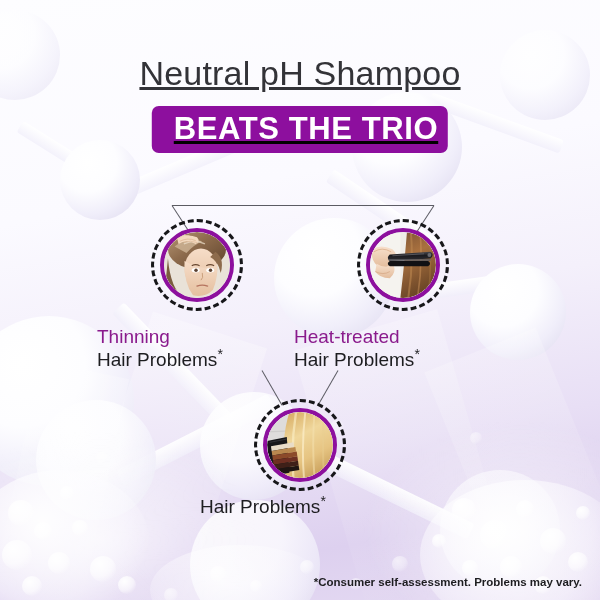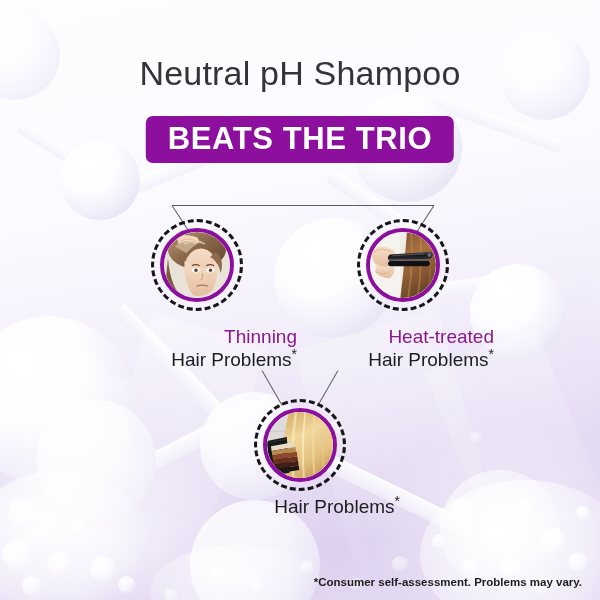--- a/index.html
+++ b/index.html
@@ -68,30 +68,32 @@
     position: absolute;
     top: 54px;
     left: 0;
     width: 100%;
     text-align: center;
     font-size: 34px;
     font-weight: 300;
     letter-spacing: 0.2px;
     color: #333338;
     white-space: nowrap;
+    text-decoration: underline;
   }
   .banner {
     position: absolute;
-    top: 116px;
+    top: 106px;
     left: 50%;
     transform: translateX(-50%);
     background: #8d0f9e;
     border-radius: 7px;
-    padding: 7px 22px 9px 22px;
+    padding: 7px 10px 9px 22px;
     box-sizing: border-box;
+    text-decoration: underline;
   }
   .banner-text {
     font-size: 31px;
     font-weight: bold;
     color: #ffffff;
     letter-spacing: 0.6px;
     line-height: 1;
     white-space: nowrap;
   }
 
@@ -130,21 +132,21 @@
     position: absolute;
     inset: 0;
     border-radius: 50%;
     overflow: hidden;
   }
   .photo svg { display: block; width: 100%; height: 100%; }
 
   
   .label {
     position: absolute;
-    text-align: right;
+    text-align: left;
     white-space: nowrap;
   }
   .label-top {
     font-size: 19px;
     color: #8a1a8c;
     font-weight: 400;
     line-height: 1.12;
   }
   .label-bottom {
     font-size: 19px;

